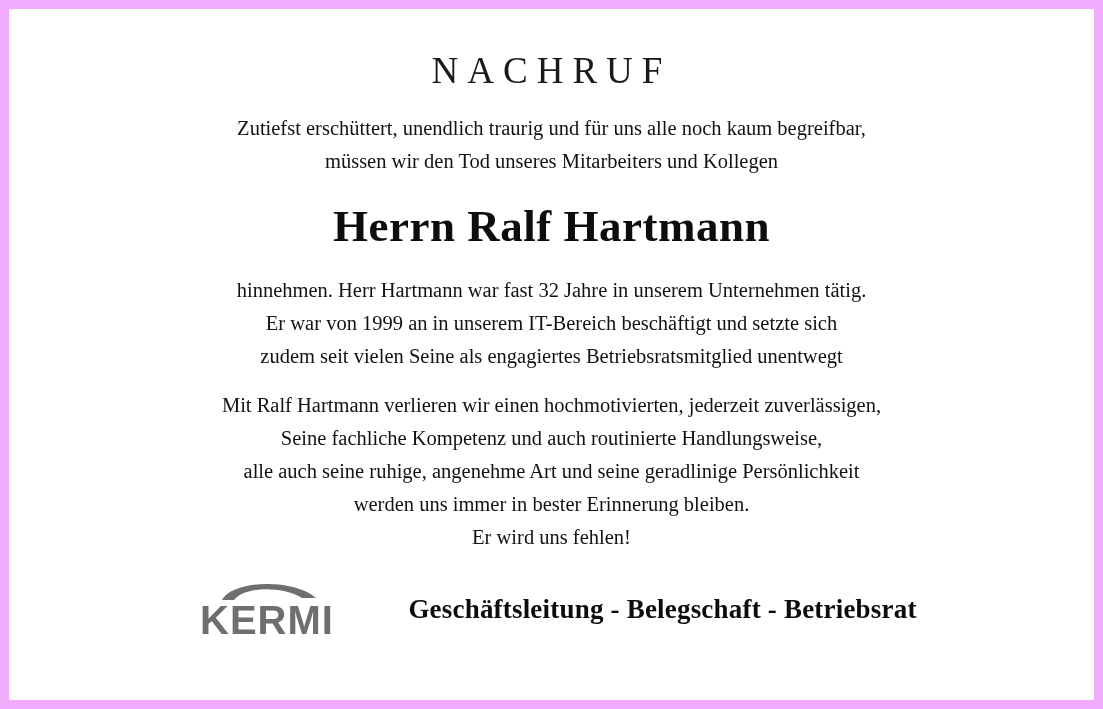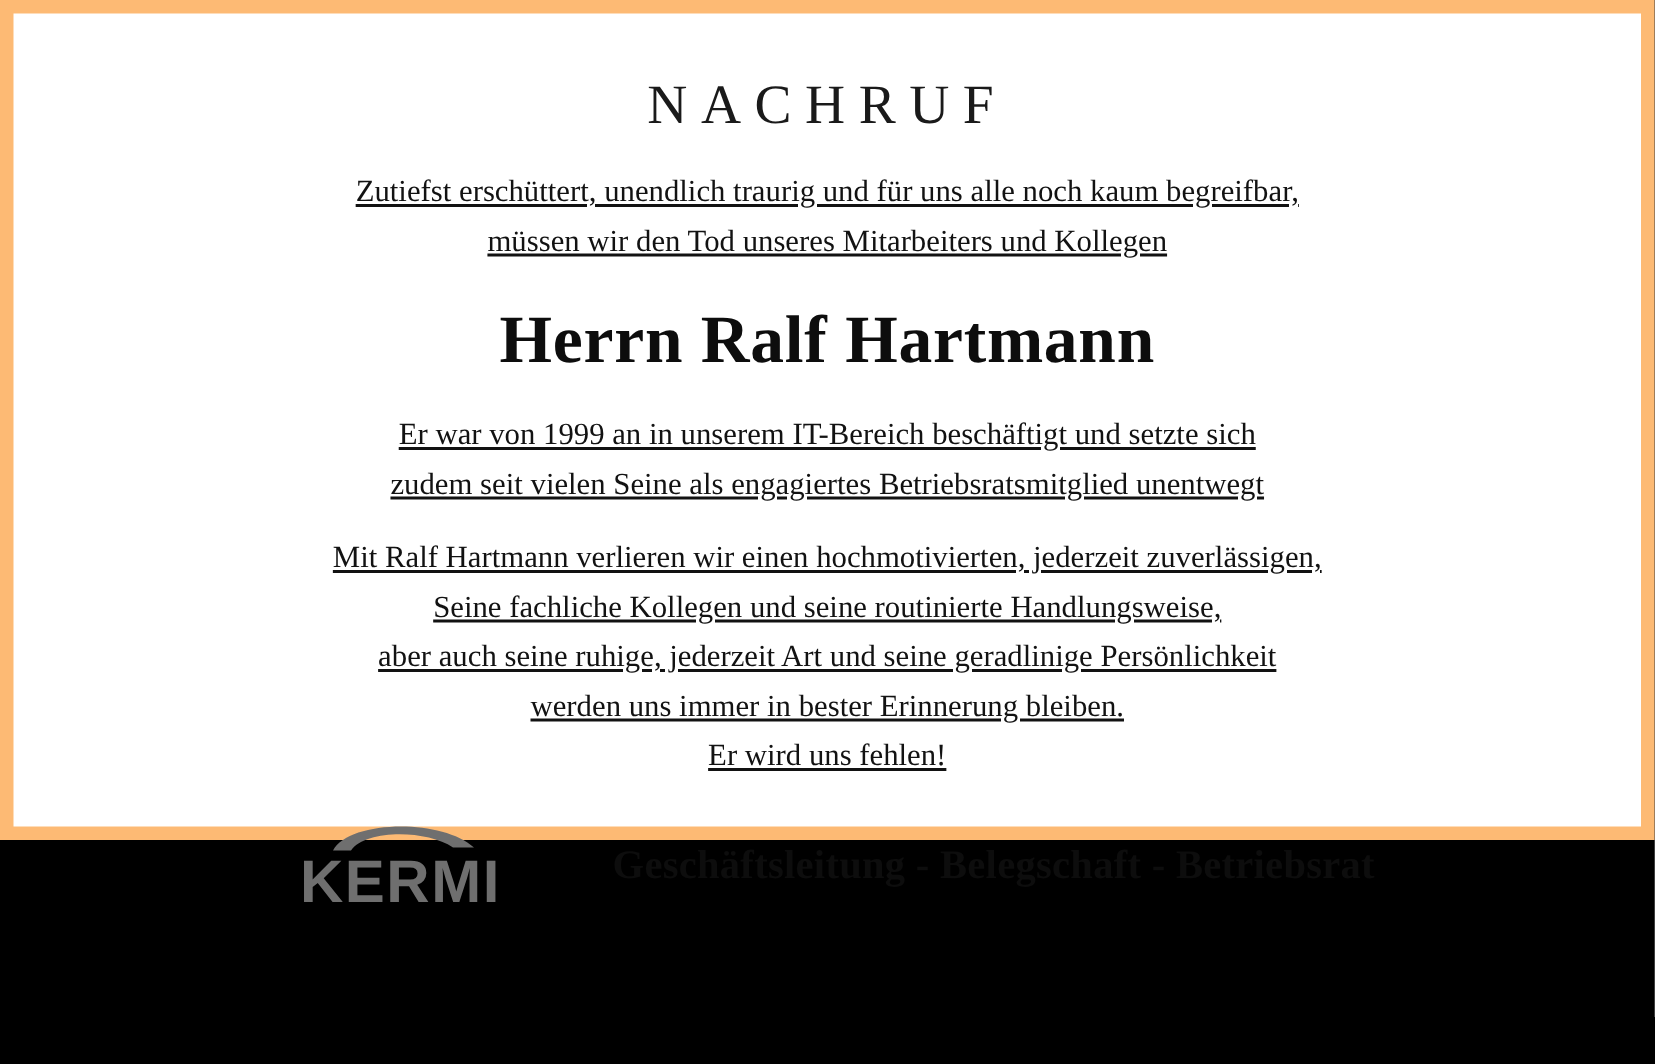--- a/index.html
+++ b/index.html
@@ -11,22 +11,22 @@
     width: 1103px;
     height: 709px;
     font-family: "Liberation Serif", serif;
     overflow: hidden;
   }
   .obituary-frame {
     position: absolute;
     left: 0;
     top: 0;
     width: 1103px;
-    height: 560px;
-    background: #fdba74;
+    height: 709px;
+    background: #f0abfc;
     box-sizing: border-box;
     padding: 9px;
   }
   .obituary-card {
     width: 100%;
     height: 100%;
     background: #ffffff;
     box-sizing: border-box;
     position: relative;
     padding: 34px 44px 0 44px;
@@ -43,21 +43,20 @@
     margin: 6px 0 22px 0;
     font-weight: 400;
   }
   .para {
     text-align: center;
     color: #121212;
     font-size: 20.5px;
     line-height: 29px;
     margin: 0 0 4px 0;
     max-width: 960px;
-    text-decoration: underline;
   }
   .para.block-gap {
     margin-top: 16px;
   }
   .name {
     font-family: "Liberation Serif", serif;
     font-weight: bold;
     font-size: 45px;
     line-height: 56px;
     color: #0d0d0d;
@@ -95,26 +94,27 @@
 <div class="obituary-frame">
   <div class="obituary-card">
 
     <div class="title">NACHRUF</div>
 
     <div class="para">Zutiefst erschüttert, unendlich traurig und für uns alle noch kaum begreifbar,</div>
     <div class="para">müssen wir den Tod unseres Mitarbeiters und Kollegen</div>
 
     <div class="name">Herrn Ralf Hartmann</div>
 
+    <div class="para">hinnehmen. Herr Hartmann war fast 32 Jahre in unserem Unternehmen tätig.</div>
     <div class="para">Er war von 1999 an in unserem IT-Bereich beschäftigt und setzte sich</div>
     <div class="para">zudem seit vielen Seine als engagiertes Betriebsratsmitglied unentwegt</div>
 
     <div class="para block-gap">Mit Ralf Hartmann verlieren wir einen hochmotivierten, jederzeit zuverlässigen,</div>
-    <div class="para">Seine fachliche Kollegen und seine routinierte Handlungsweise,</div>
-    <div class="para">aber auch seine ruhige, jederzeit Art und seine geradlinige Persönlichkeit</div>
+    <div class="para">Seine fachliche Kompetenz und auch routinierte Handlungsweise,</div>
+    <div class="para">alle auch seine ruhige, angenehme Art und seine geradlinige Persönlichkeit</div>
     <div class="para">werden uns immer in bester Erinnerung bleiben.</div>
     <div class="para">Er wird uns fehlen!</div>
 
 
     <div class="footer-row">
       <div class="logo">
         <svg width="172" height="62" viewBox="0 0 172 62" xmlns="http://www.w3.org/2000/svg" aria-hidden="true">
           <path d="M24 22 C34 2, 96 0, 118 20 L104 20 C86 8, 46 8, 36 22 Z" fill="#6f6f6f"></path>
           <g fill="#6f6f6f" font-family="Liberation Sans, sans-serif" font-size="40" font-weight="bold" letter-spacing="1">
             <text x="2" y="56">KERMI</text>

